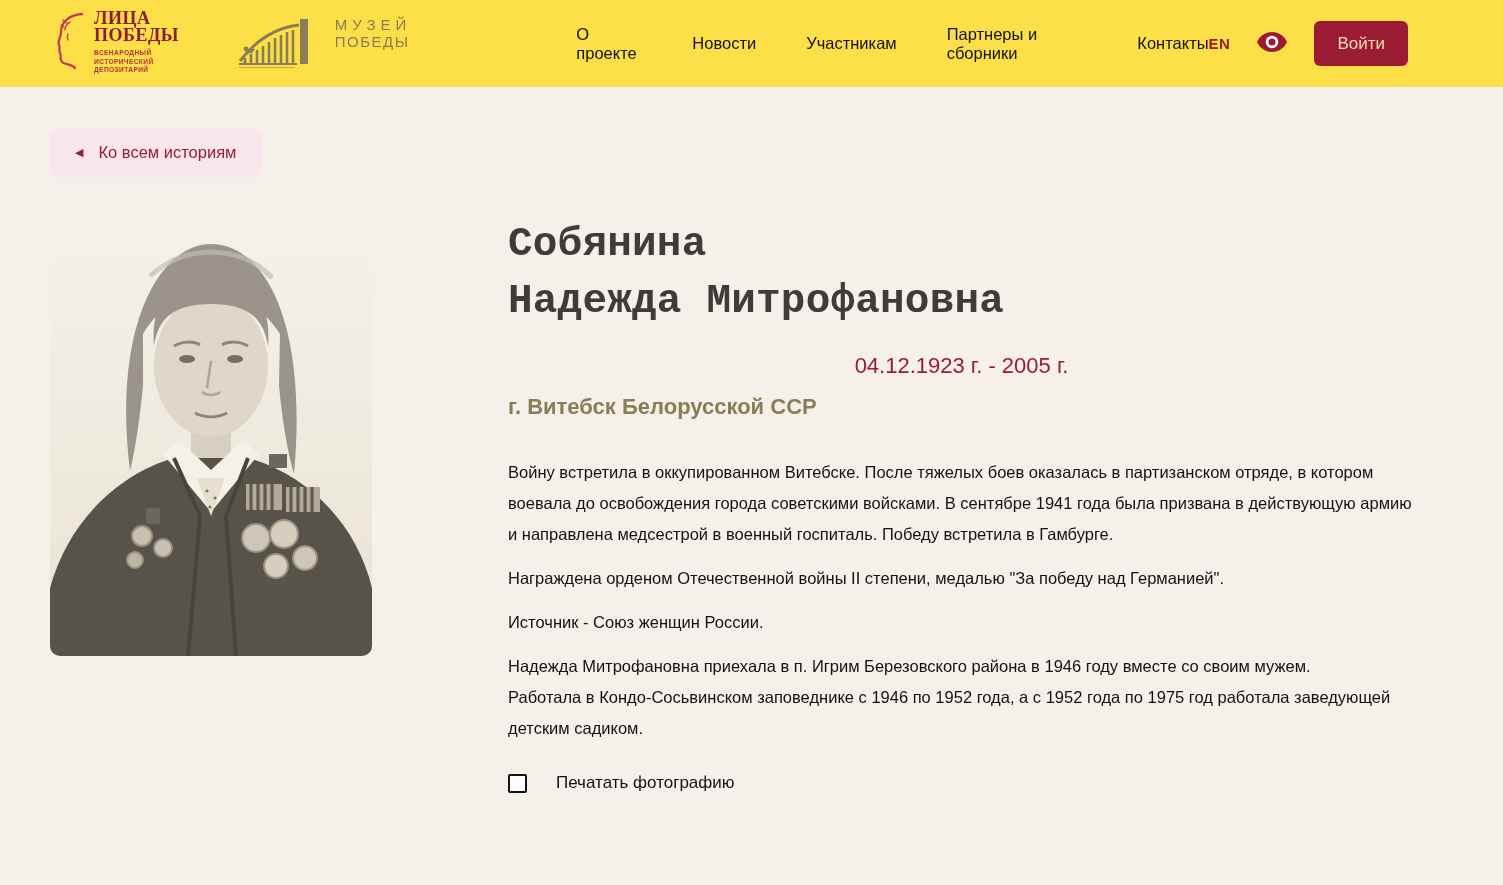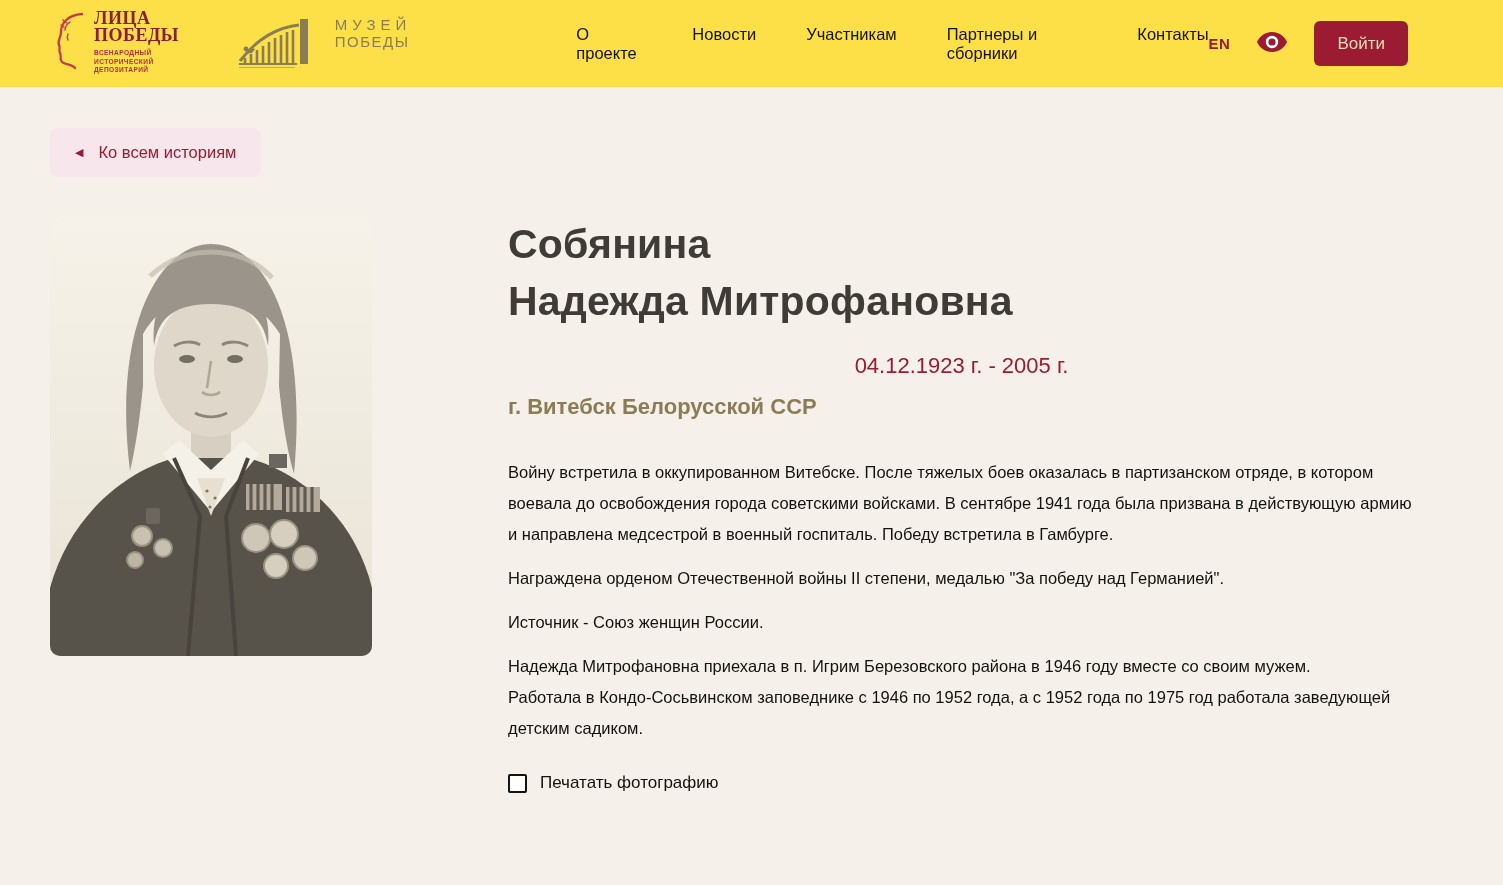--- a/index.html
+++ b/index.html
@@ -27,21 +27,21 @@
     margin-top: 5px; font-size: 6.6px; font-weight: 700;
     color: #B23140; letter-spacing: 0.4px; line-height: 1.35; max-width: 120px;
   }
   .logo-muzey { display: flex; gap: 16px; margin-left: 32px; text-decoration: none; cursor: pointer; }
   .logo-muzey-text {
     color: #8A7D56; font-size: 15px; line-height: 1.15; font-weight: 500;
   }
   .logo-muzey-text .l1 { letter-spacing: 5px; }
   .logo-muzey-text .l2 { letter-spacing: 1.5px; }
 
-  .main-nav { display: flex; gap: 50px; margin-left: 165px; }
+  .main-nav { display: flex; align-items: center; gap: 50px; margin-left: 165px; }
   .main-nav a {
     color: #14120F; text-decoration: none; font-size: 16.5px; font-weight: 500; cursor: pointer;
   }
 
   .header-right { margin-left: auto; display: flex; align-items: center; gap: 26px; }
   .lang-switch { color: #9A1B32; font-size: 15px; font-weight: 700; letter-spacing: 0.5px; cursor: pointer; text-decoration: none; }
   .eye-btn { background: none; border: none; padding: 0; cursor: pointer; display: flex; align-items: center; }
   .login-btn {
     background: #9A1B32; color: #F2DEB4; border: none; border-radius: 6px;
     font-family: "Liberation Sans", sans-serif;
@@ -61,31 +61,31 @@
   
   .content { display: flex; align-items: flex-start; padding: 39px 88px 0 50px; }
   .portrait {
     width: 322px; height: 440px; flex-shrink: 0;
     border-radius: 10px; overflow: hidden; background: #EFEAE0;
   }
   .text-col { margin-left: 136px; flex: 1; max-width: 940px; }
 
   .person-name {
     margin: 0 0 24px 0; font-size: 41px; font-weight: 700;
-    color: #3F3C37; line-height: 1.38; letter-spacing: 0.2px;
+    color: #3F3C37; line-height: 1.38; letter-spacing: 0.2px; font-family: Liberation Mono, monospace;
   }
   .person-dates { font-size: 22px; font-weight: 500; color: #9A1B32; margin: 0 0 15px 0; text-align: center; }
   .person-location { font-size: 22px; font-weight: 700; color: #8A7D56; margin: 0 0 37px 0; }
 
   .bio p {
     margin: 0 0 13px 0; font-size: 16.5px; line-height: 31px;
     color: #14120F; white-space: pre-line;
   }
 
-  .print-check-row { margin-top: 29px; display: flex; align-items: center; gap: 13px; }
+  .print-check-row { margin-top: 29px; display: flex; align-items: center; gap: 29px; }
   .print-checkbox {
     appearance: none; -webkit-appearance: none;
     width: 19px; height: 19px; margin: 0; background: #FFFFFF;
     border: 2px solid #15130F; border-radius: 2px; cursor: pointer;
   }
   .print-check-label { font-size: 17px; font-weight: 500; cursor: pointer; }
 </style>
 </head>
 <body>
 

